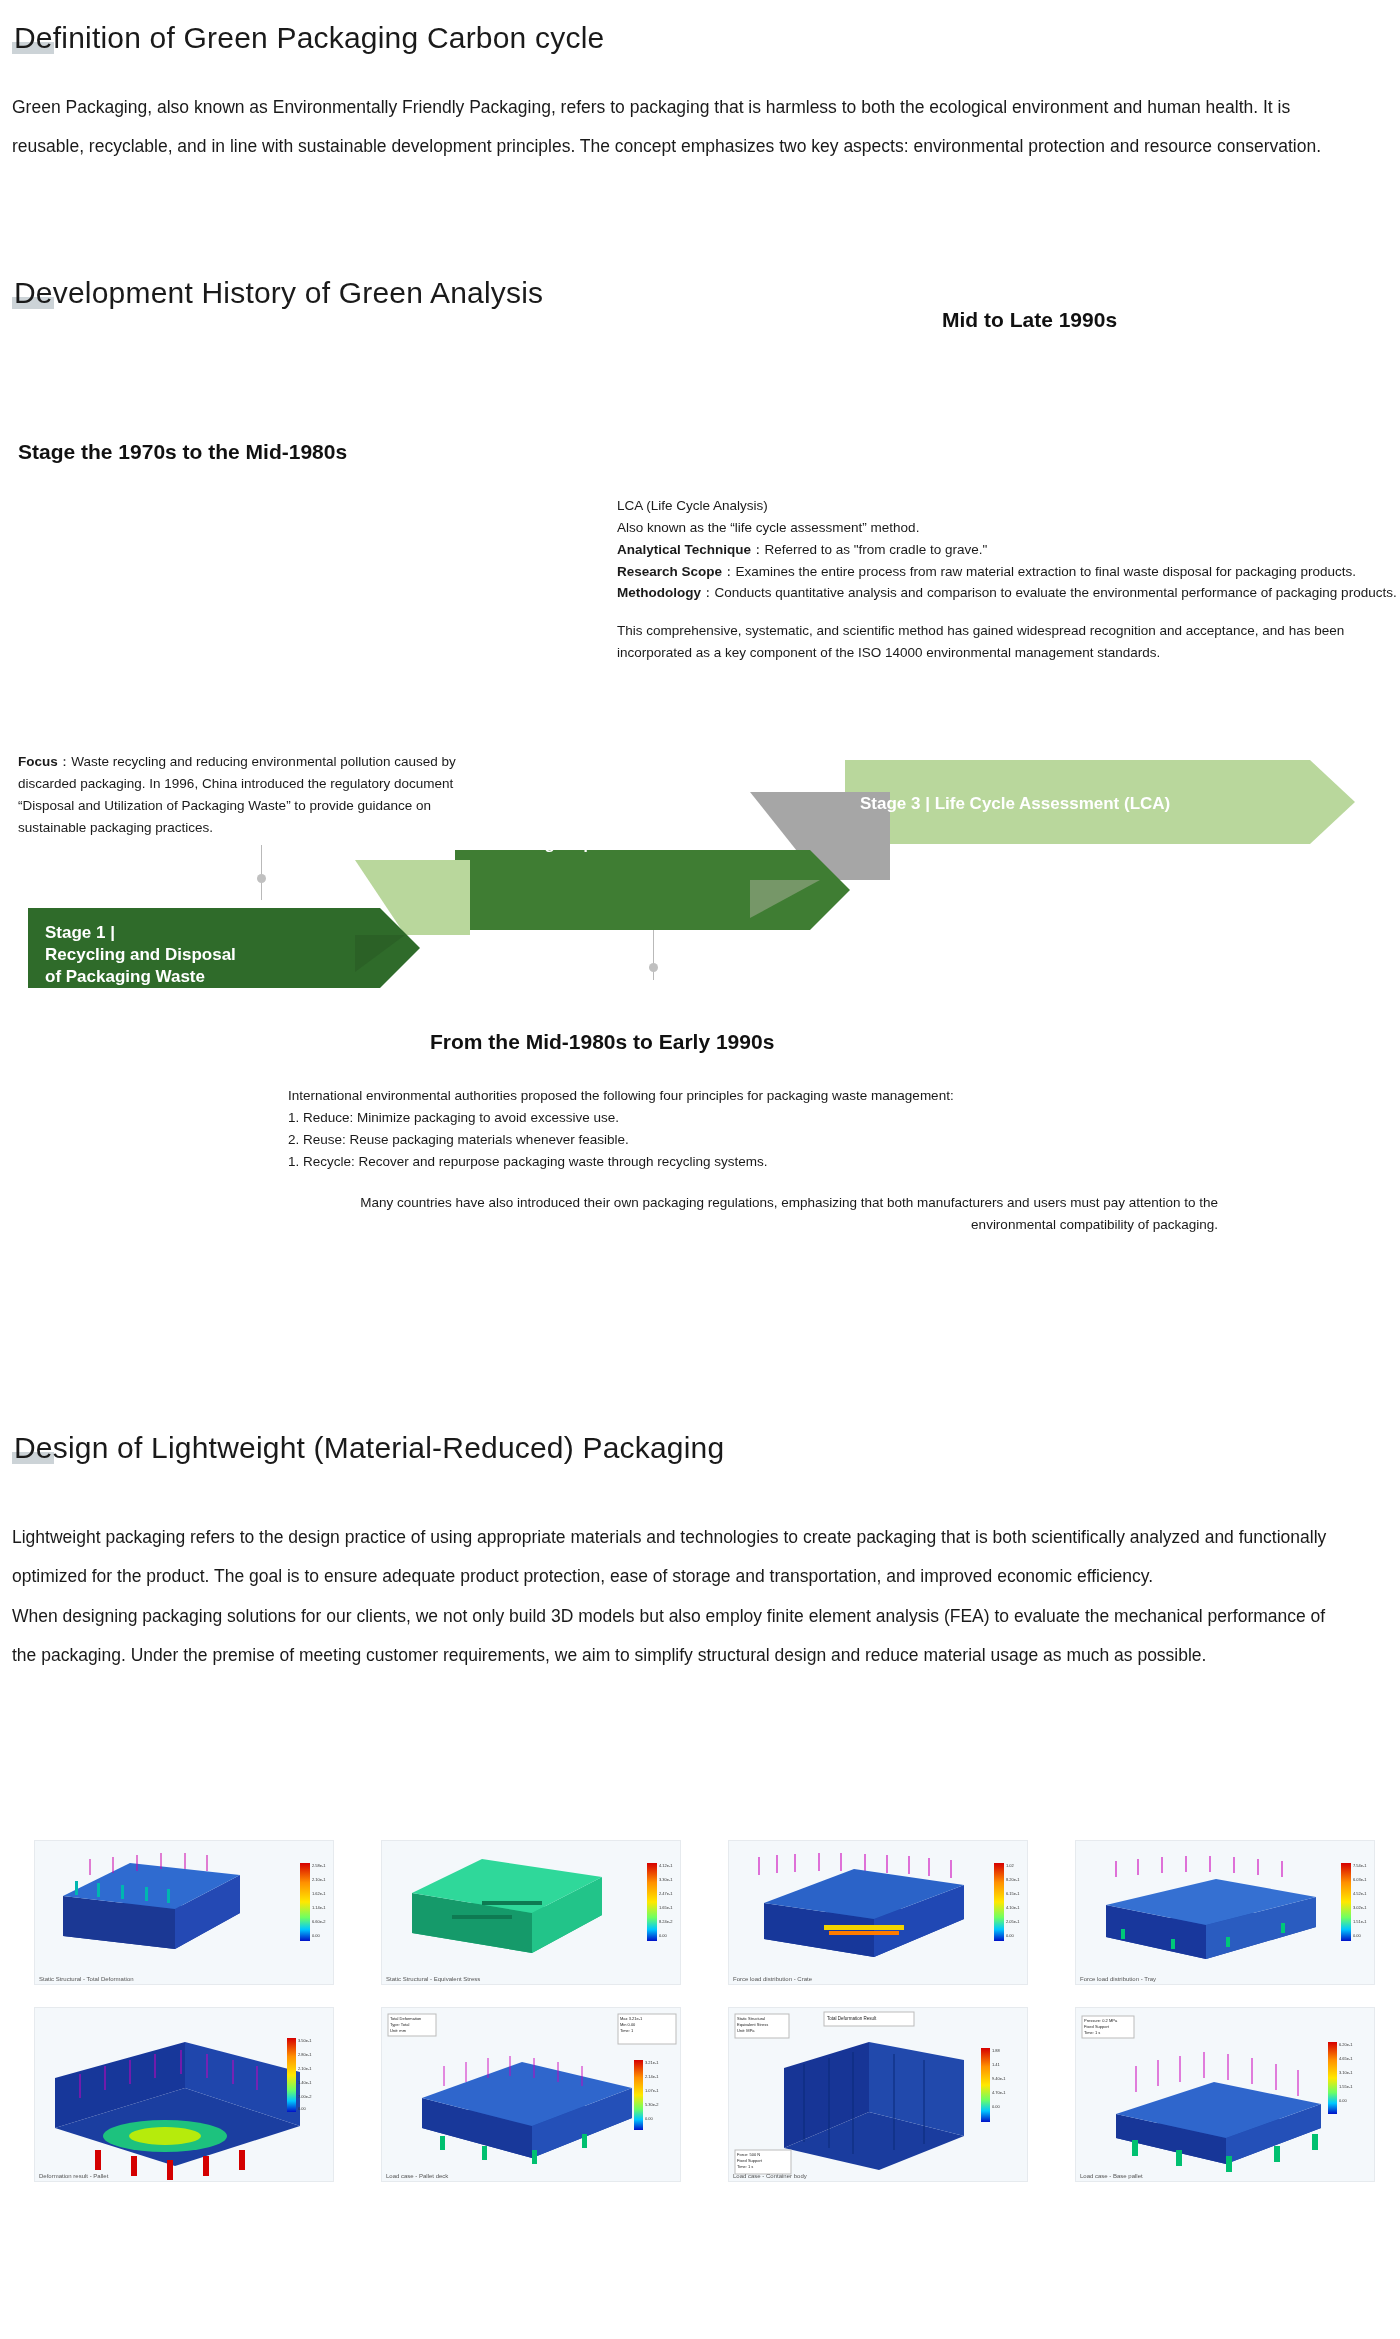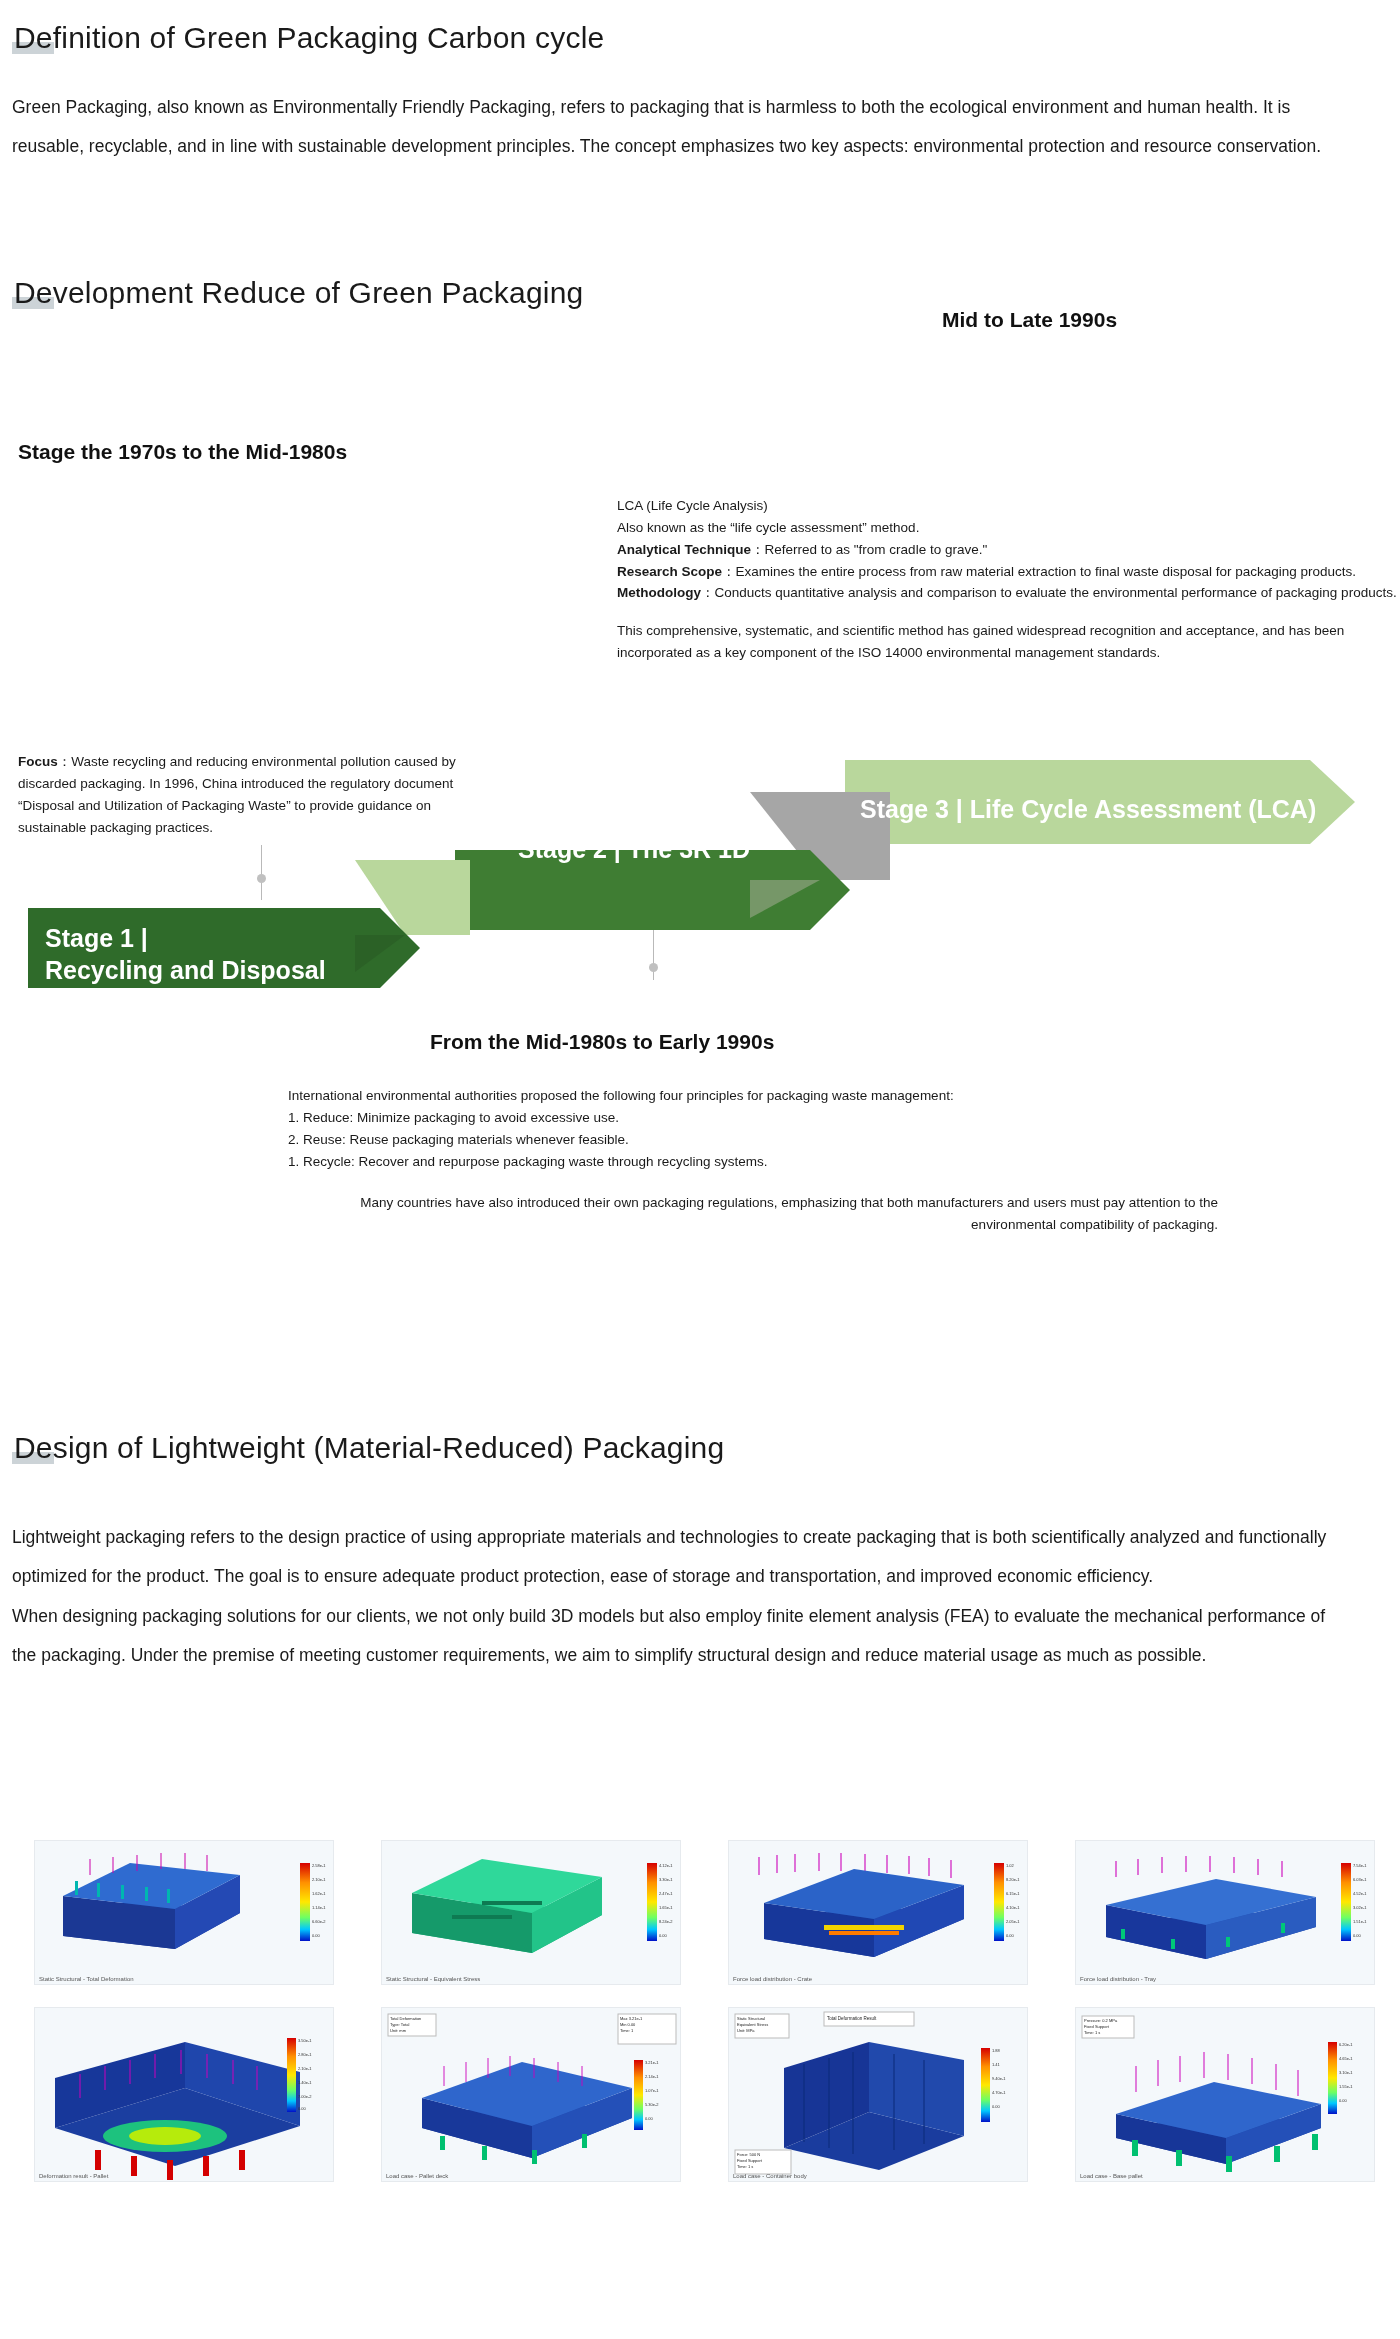--- a/index.html
+++ b/index.html
@@ -84,21 +84,21 @@
 
   #note-principles { position: absolute; left: 288px; top: 1085px; width: 930px; }
   #note-principles .para2 { margin-top: 20px; text-align: right; }
 
   
   .arrow-band { position: absolute; }
   .arrow-text {
     position: absolute;
     font-weight: bold;
     color: #ffffff;
-    font-size: 25px;
+    font-size: 17px;
     line-height: 1.28;
     white-space: pre-line;
   }
 
   
   .conn-line { position: absolute; background: #b9b9b9; width: 1px; }
   .conn-dot {
     position: absolute; width: 9px; height: 9px; border-radius: 50%;
     background: #c0c0c0;
   }
@@ -137,21 +137,21 @@
 
 <div class="page">
 
   <div id="sec1-heading" class="heading-wrap">
     <div class="section-heading">Definition of Green Packaging Carbon cycle</div>
   </div>
 
   <div id="sec1-body" class="body-par">Green Packaging, also known as Environmentally Friendly Packaging, refers to packaging that is harmless to both the ecological environment and human health. It is reusable, recyclable, and in line with sustainable development principles. The concept emphasizes two key aspects: environmental protection and resource conservation.</div>
 
   <div id="sec2-heading" class="heading-wrap">
-    <div class="section-heading">Development Reduce of Green Packaging</div>
+    <div class="section-heading">Development History of Green Analysis</div>
   </div>
 
   <div id="lbl-mid-late" class="chev-label">Mid to Late 1990s</div>
   <div id="lbl-1970s" class="chev-label">Stage the 1970s to the Mid-1980s</div>
   <div id="lbl-mid80s" class="chev-label">From the Mid-1980s to Early 1990s</div>
 
   <div id="note-lca" class="note-block">
     <div>LCA (Life Cycle Analysis)</div>
     <div>Also known as the “life cycle assessment” method.</div>
     <div><b>Analytical Technique</b><span>：Referred to as "from cradle to grave."</span></div>

